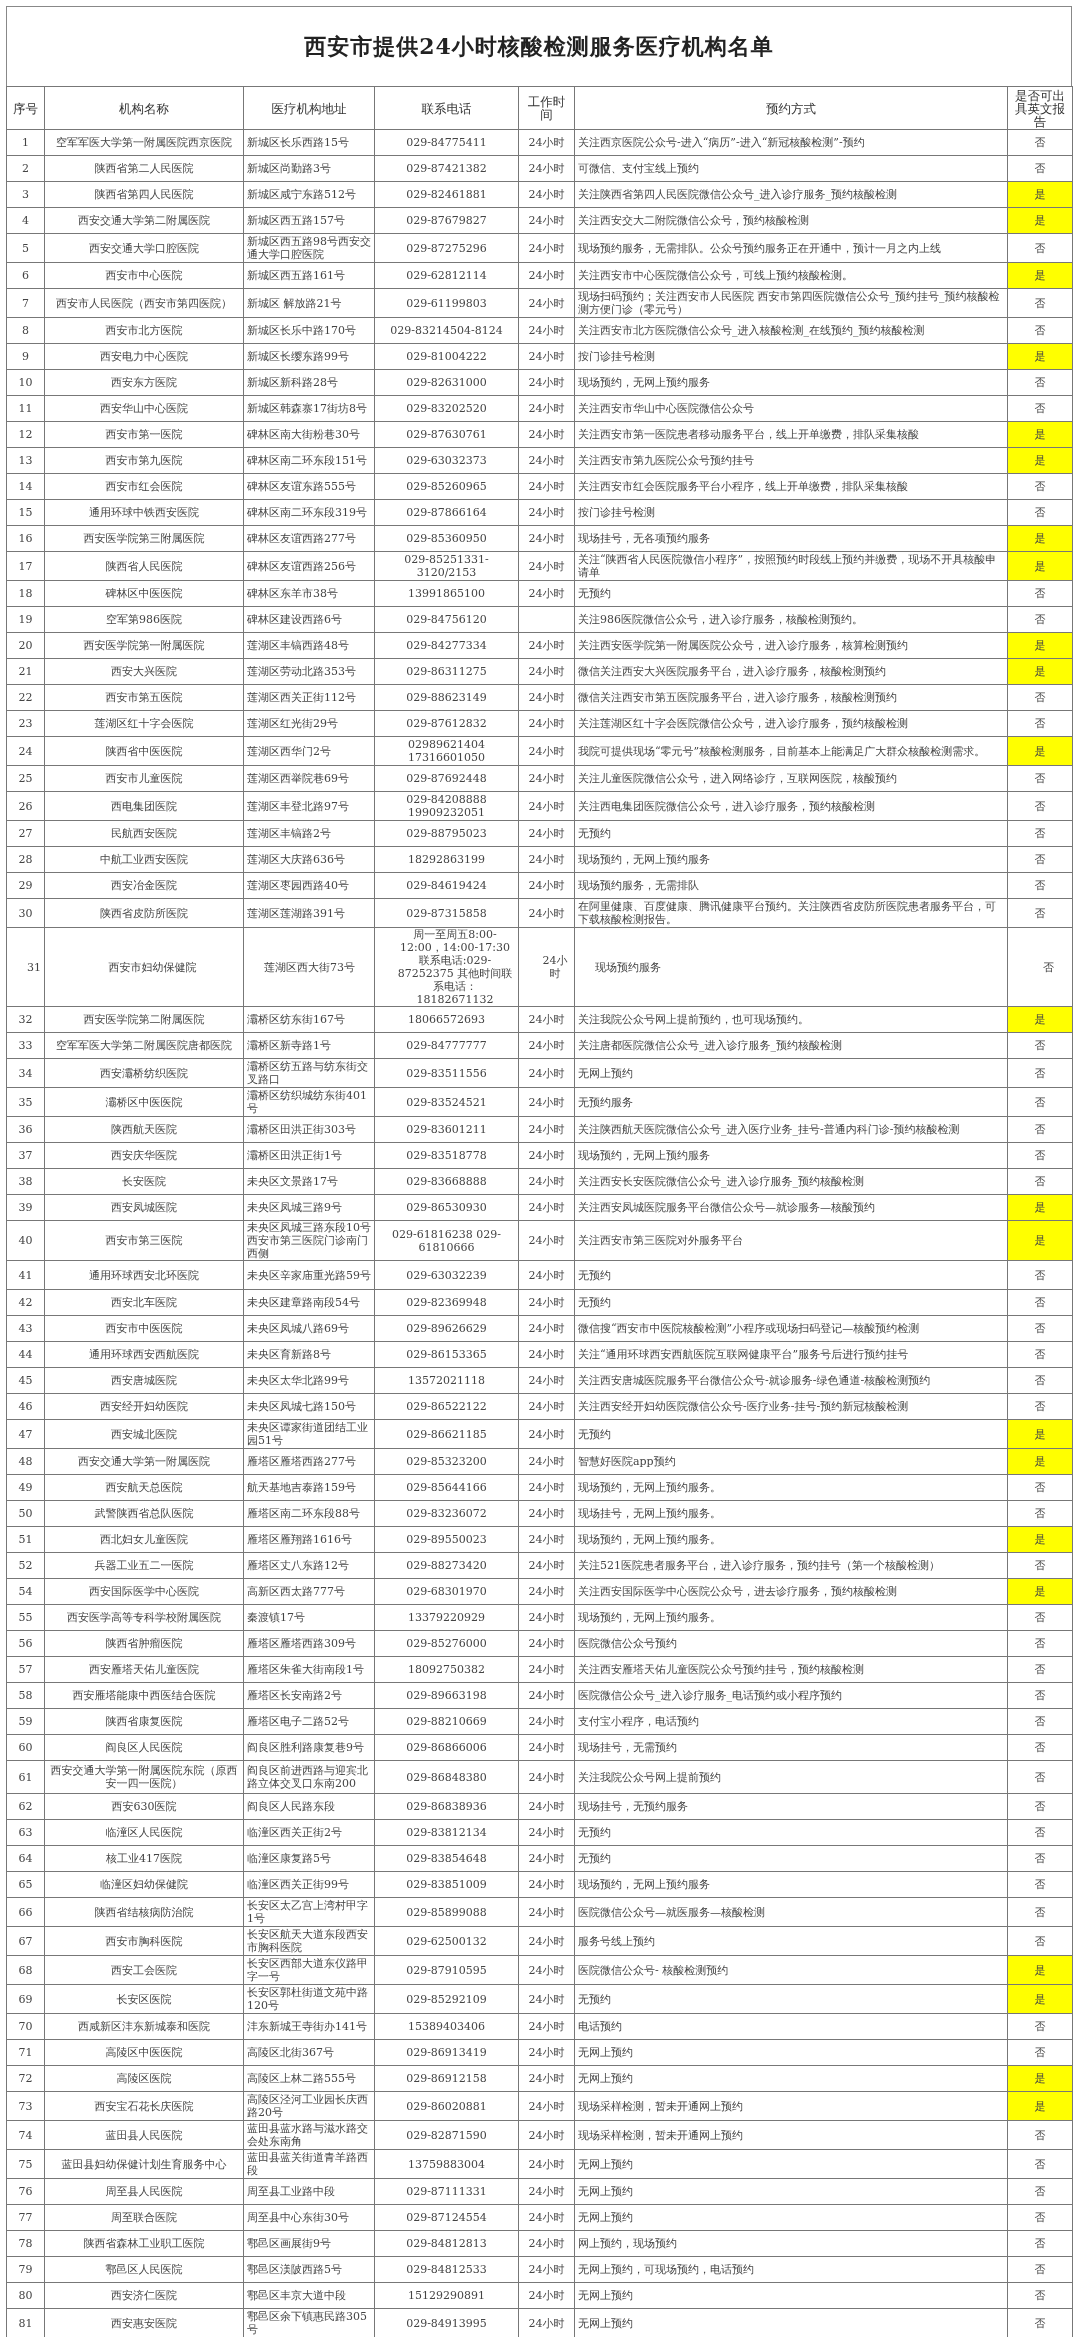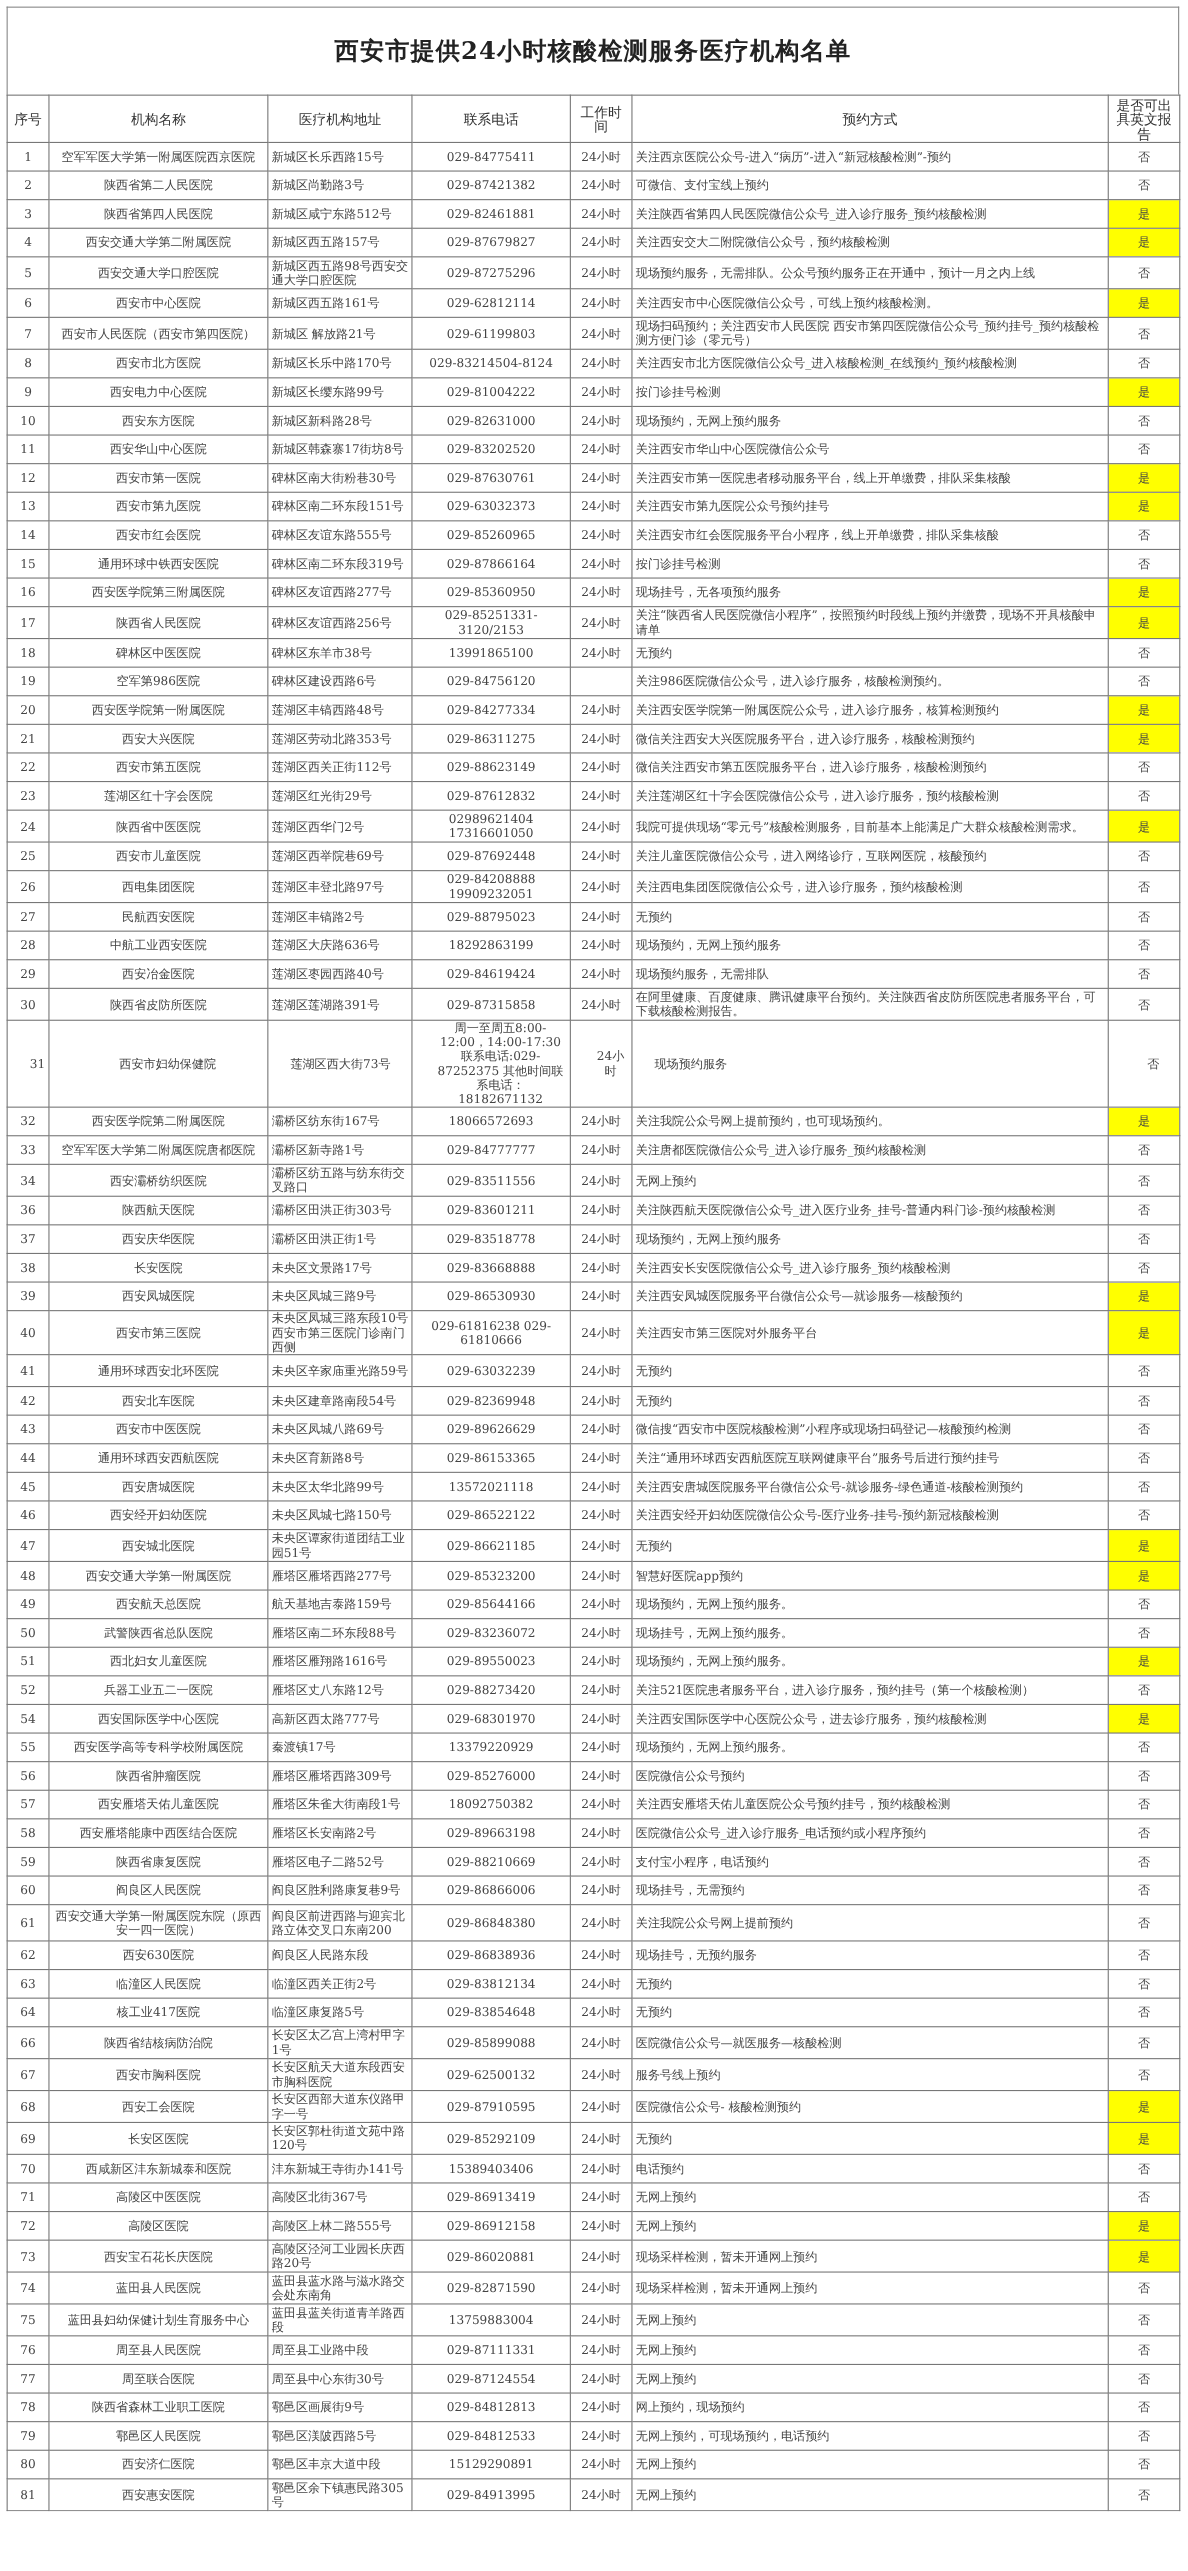--- a/index.html
+++ b/index.html
@@ -346,20 +346,29 @@
         </tr>
         <tr class="tall2">
           <td class="c-no">34</td>
           <td class="c-name">西安灞桥纺织医院</td>
           <td class="c-addr">灞桥区纺五路与纺东街交叉路口</td>
           <td class="c-phone">029-83511556</td>
           <td class="c-time">24小时</td>
           <td class="c-method">无网上预约</td>
           <td class="c-eng">否</td>
         </tr>
+        <tr class="tall2">
+          <td class="c-no">35</td>
+          <td class="c-name">灞桥区中医医院</td>
+          <td class="c-addr">灞桥区纺织城纺东街401号</td>
+          <td class="c-phone">029-83524521</td>
+          <td class="c-time">24小时</td>
+          <td class="c-method">无预约服务</td>
+          <td class="c-eng">否</td>
+        </tr>
         <tr>
           <td class="c-no">36</td>
           <td class="c-name">陕西航天医院</td>
           <td class="c-addr">灞桥区田洪正街303号</td>
           <td class="c-phone">029-83601211</td>
           <td class="c-time">24小时</td>
           <td class="c-method">关注陕西航天医院微信公众号_进入医疗业务_挂号-普通内科门诊-预约核酸检测</td>
           <td class="c-eng">否</td>
         </tr>
         <tr>
@@ -598,20 +607,29 @@
         </tr>
         <tr>
           <td class="c-no">64</td>
           <td class="c-name">核工业417医院</td>
           <td class="c-addr">临潼区康复路5号</td>
           <td class="c-phone">029-83854648</td>
           <td class="c-time">24小时</td>
           <td class="c-method">无预约</td>
           <td class="c-eng">否</td>
         </tr>
+        <tr>
+          <td class="c-no">65</td>
+          <td class="c-name">临潼区妇幼保健院</td>
+          <td class="c-addr">临潼区西关正街99号</td>
+          <td class="c-phone">029-83851009</td>
+          <td class="c-time">24小时</td>
+          <td class="c-method">现场预约，无网上预约服务</td>
+          <td class="c-eng">否</td>
+        </tr>
         <tr class="tall2">
           <td class="c-no">66</td>
           <td class="c-name">陕西省结核病防治院</td>
           <td class="c-addr">长安区太乙宫上湾村甲字1号</td>
           <td class="c-phone">029-85899088</td>
           <td class="c-time">24小时</td>
           <td class="c-method">医院微信公众号—就医服务—核酸检测</td>
           <td class="c-eng">否</td>
         </tr>
         <tr class="tall2">

